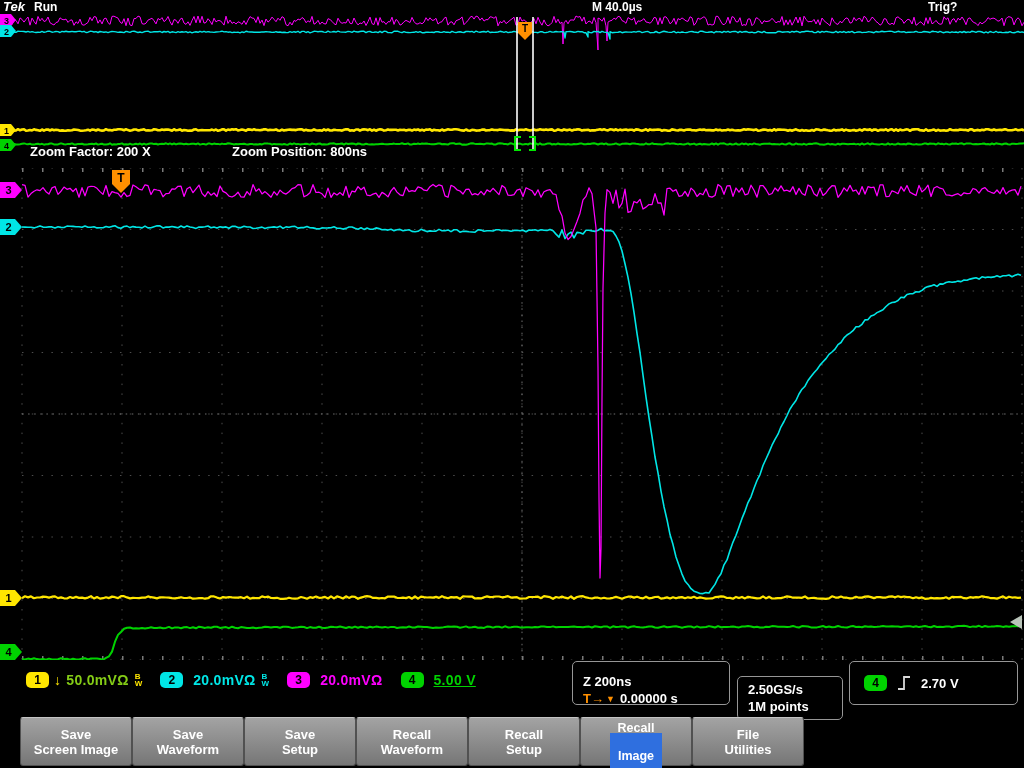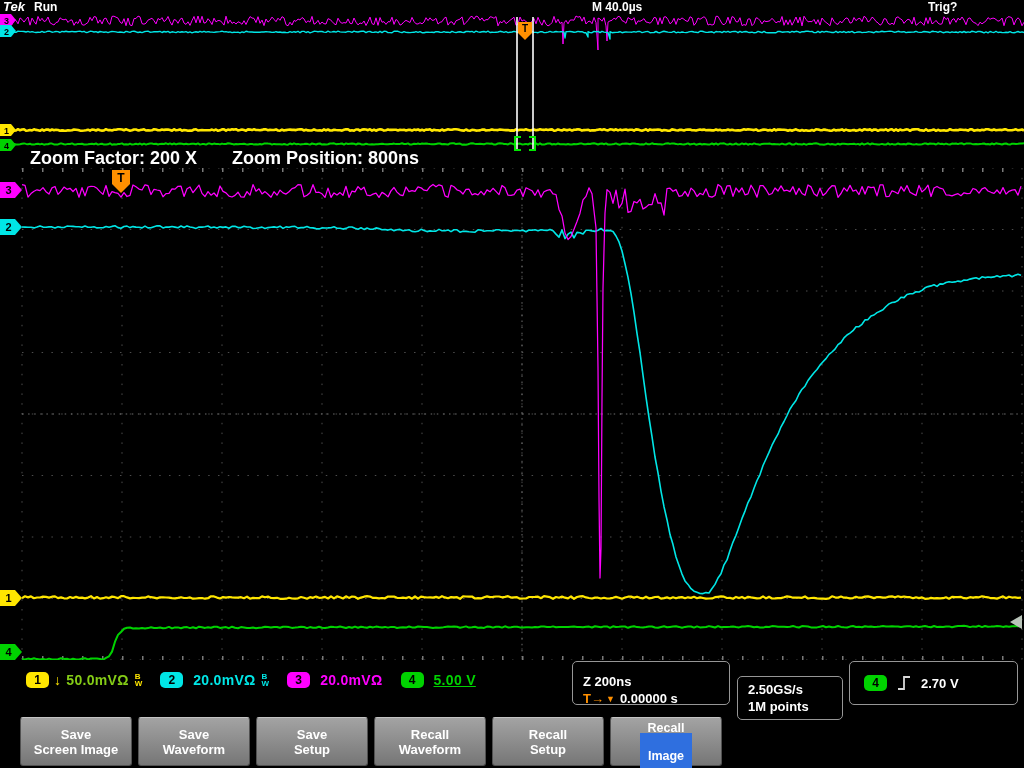--- a/index.html
+++ b/index.html
@@ -8,42 +8,42 @@
   .screen{position:absolute;left:0;top:0;width:874px;height:768px;background:#000}
   svg text{font-family:"Liberation Sans",sans-serif}
 
   .top-bar{position:absolute;top:0;left:0;width:100%;height:14px;color:#fff;font-size:12px;font-weight:bold;line-height:14px}
   .tek{position:absolute;left:3px;font-size:13px;font-style:italic}
   .run{position:absolute;left:34px}
   .tb{position:absolute;left:592px}
   .trigq{position:absolute;left:928px}
 
   #overview{position:absolute;top:14px;left:0;display:block}
-  .zoom-bar{position:absolute;top:150px;left:0;width:100%;height:17px;color:#fff;font-weight:bold;font-size:18px;line-height:17px}
+  .zoom-bar{position:absolute;top:143px;left:0;width:100%;height:17px;color:#fff;font-weight:bold;font-size:13px;line-height:17px}
   .zf{position:absolute;left:30px}
   .zp{position:absolute;left:232px}
   #main{position:absolute;top:168px;left:0;display:block}
 
   .status-bar{position:absolute;top:660px;left:0;width:1024px;height:54px}
   #ch-readouts{position:absolute;left:26px;top:12px;display:flex;gap:18px;align-items:center}
   .ch-item{display:flex;align-items:center;gap:5px}
   .ch-badge{display:inline-block;min-width:23px;height:16px;border-radius:5px;color:#000;font-weight:bold;font-size:12px;text-align:center;line-height:16px;padding:0 3px}
   .ch-text{font-weight:bold;font-size:14px;letter-spacing:.3px;white-space:pre}
   .bw{display:inline-flex;flex-direction:column;font-size:8px;line-height:7px;font-weight:bold;margin-left:1px}
   .bw i{font-style:normal}
   .sbox{position:absolute;border:1px solid #969696;border-radius:5px;background:#000;color:#fff;font-weight:bold;font-size:13px}
   .zoom-box{left:572px;top:1px;width:158px;height:44px;padding:12px 10px}
   .rate-box{left:737px;top:16px;width:106px;height:44px;padding:4px 10px;line-height:17px}
   .trig-box{left:849px;top:1px;width:169px;height:44px;display:flex;align-items:center;gap:10px;padding:0 14px}
   .delay{display:flex;align-items:center;gap:2px;margin-top:2px;font-size:13px}
   .tglyph{color:#ff9000}
   .dtri{color:#ff9000;font-size:9px;margin-right:3px}
 
   .menu-bar{position:absolute;top:714px;left:0;width:1024px;height:54px;display:flex;align-items:flex-start;padding:3px 4px 0 20px}
-  #menu-buttons{display:flex;gap:6px}
+  #menu-buttons{display:flex;}
   .mbtn{width:112px;height:49px;background:linear-gradient(#a3a3a3,#767676);border:1px solid #515151;border-top-color:#c4c4c4;border-radius:3px;color:#fff;font-weight:bold;font-size:13px;display:flex;flex-direction:column;align-items:center;justify-content:center;text-align:center;line-height:15px;cursor:pointer}
   .mbtn.assign{line-height:14px;font-size:12.5px}
   .save-badge{display:inline-block;background:#141414;color:#fff;font-size:10px;border-radius:8px;padding:0 6px;line-height:13px;vertical-align:1px;margin-right:3px}
   .img-hl{background:#2f6fdf;color:#fff;padding:16px 8px}
   .datetime{margin-left:auto;margin-right:2px;border:1px solid #969696;border-radius:5px;background:#000;color:#fff;font-weight:bold;font-size:13px;padding:4px 10px;text-align:center;height:49px;line-height:20px;min-width:122px}
 </style>
 </head>
 <body>
 
 <div class="screen">
@@ -198,16 +198,20 @@
         </div>
         <div class="mbtn">
           <div>Recall</div>
           <div>Setup</div>
         </div>
         <div class="mbtn assign">
           <div>Recall</div>
           <div><span class="save-badge">Save</span><span>to</span></div>
           <div><span class="img-hl">Image</span></div>
         </div>
+        <div class="mbtn">
+          <div>File</div>
+          <div>Utilities</div>
+        </div>
       </div>
   </div>
 
 </div>
 
 </body></html>

